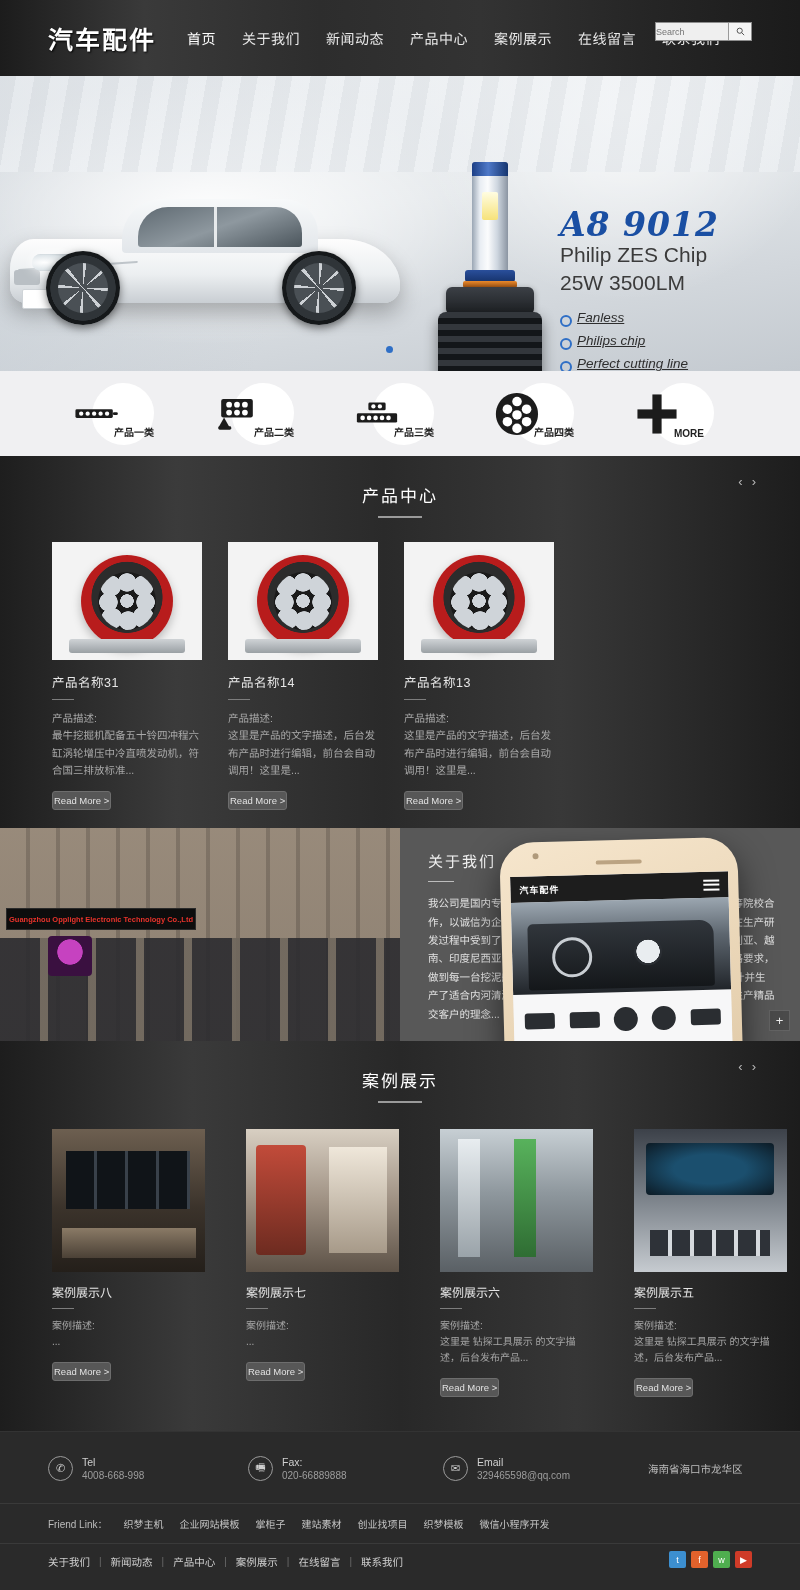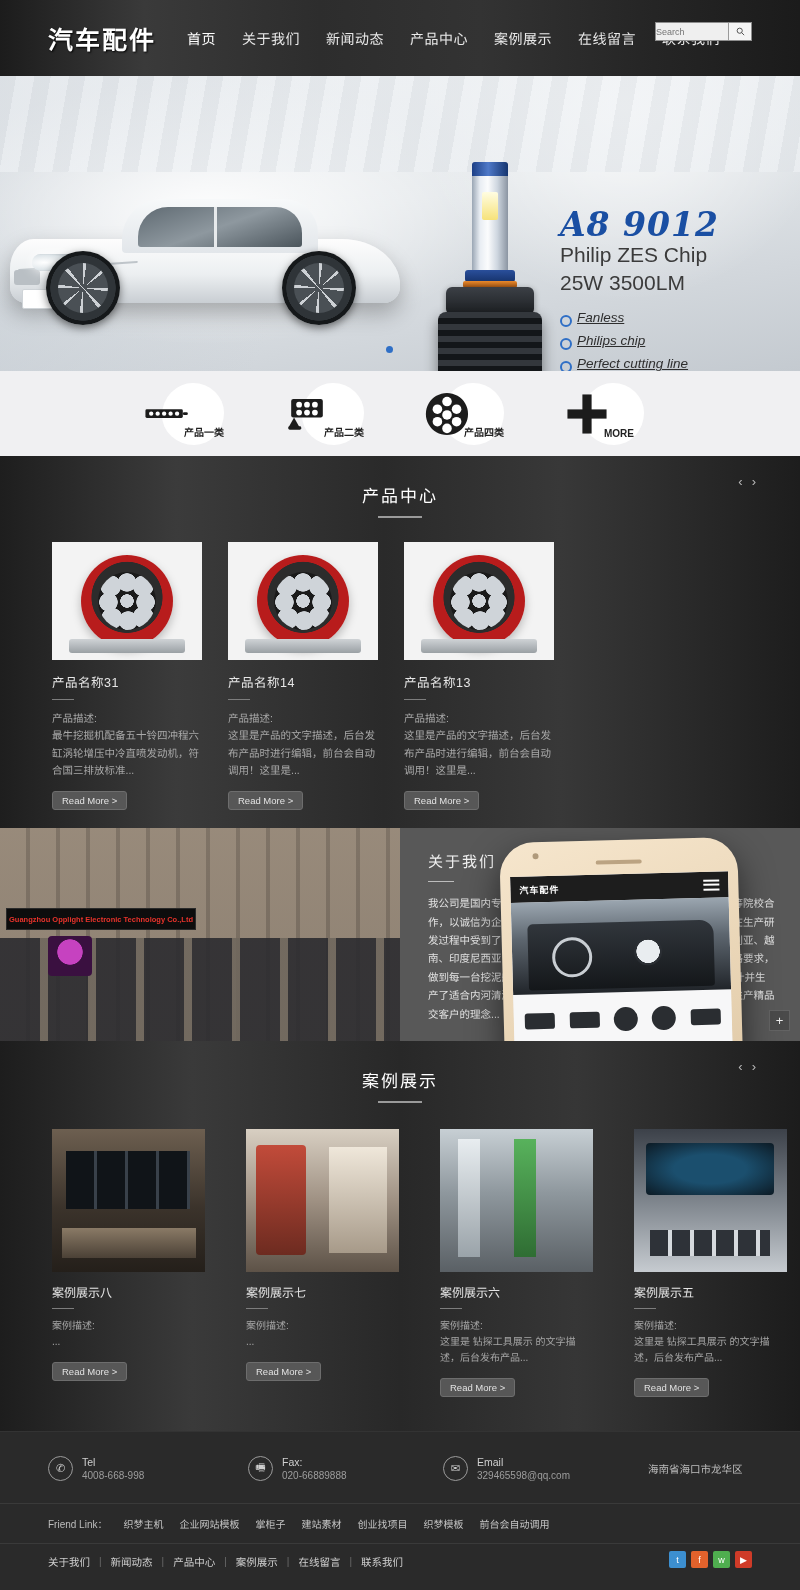--- a/index.html
+++ b/index.html
@@ -221,21 +221,21 @@
   .lamp .bracket{
     position:absolute; left:-12px; bottom:-6px; width:116px; height:14px;
     background:linear-gradient(180deg,#cfd3d6,#9aa0a4); border-radius:3px;
   }
   .card h3{
     font-size:12.5px; color:#e6e6e6; font-weight:400; margin-top:12px; letter-spacing:.5px;
   }
   .card .rule{ width:22px; height:1px; background:#7d7d7d; margin:8px 0 10px; }
   .card p{ font-size:10.5px; line-height:1.65; color:#a9a9a9; }
   .btn-more{
-    display:inline-block; margin-top:12px; padding:3px 9px; font-size:9.5px;
+    display:inline-block; margin-top:12px; padding:3px 1px; font-size:9.5px;
     color:#e2e2e2; background:#575757; border:1px solid #6d6d6d; border-radius:3px;
     text-decoration:none; cursor:pointer;
   }
 
   
   .about{ width:800px; height:213px; position:relative; display:flex; overflow:hidden; }
   .about .photo{
     width:400px; height:213px; position:relative;
     background:linear-gradient(180deg,#8e8173 0%,#6f655a 40%,#4a443d 100%);
     overflow:hidden;
@@ -487,20 +487,35 @@
       <circle cx="43" cy="12" r="4" fill="#fff"></circle>
         <circle cx="21" cy="23" r="4" fill="#fff"></circle>
       <circle cx="32" cy="23" r="4" fill="#fff"></circle>
         <circle cx="43" cy="23" r="4" fill="#fff"></circle>
       <path d="M14 30 L6 44 L22 44 Z" fill="currentColor"></path>
       <rect x="6" y="42" width="18" height="5" rx="2" fill="currentColor"></rect>
     </svg>
     <span class="lbl">产品二类</span>
   </div>
 
+  <div class="cat">
+    <div class="blob"></div>
+    <svg class="glyph" viewBox="0 0 64 34">
+      <rect x="20" y="2" width="24" height="11" rx="2" fill="currentColor"></rect>
+      <circle cx="27" cy="7.5" r="3" fill="#fff"></circle>
+        <circle cx="36" cy="7.5" r="3" fill="#fff"></circle>
+      <rect x="4" y="17" width="56" height="13" rx="2" fill="currentColor"></rect>
+      <circle cx="12" cy="23.5" r="3.2" fill="#fff"></circle>
+        <circle cx="21" cy="23.5" r="3.2" fill="#fff"></circle>
+      <circle cx="30" cy="23.5" r="3.2" fill="#fff"></circle>
+        <circle cx="39" cy="23.5" r="3.2" fill="#fff"></circle>
+      <circle cx="48" cy="23.5" r="3.2" fill="#fff"></circle>
+    </svg>
+    <span class="lbl">产品三类</span>
+  </div>
 
   <div class="cat">
     <div class="blob"></div>
     <svg class="glyph" viewBox="0 0 48 48">
       <path d="M24 2 a22 22 0 1 1 -0.1 0 Z" fill="currentColor"></path>
       <circle cx="24" cy="11" r="5" fill="#fff"></circle>
         <circle cx="14" cy="19" r="5" fill="#fff"></circle>
       <circle cx="34" cy="19" r="5" fill="#fff"></circle>
         <circle cx="24" cy="25" r="5" fill="#fff"></circle>
       <circle cx="14" cy="32" r="5" fill="#fff"></circle>
@@ -687,21 +702,21 @@
 </div>
 
 <div class="friend">
   <span class="ftitle">Friend Link：</span>
   <a>织梦主机</a>
   <a>企业网站模板</a>
   <a>掌柜子</a>
   <a>建站素材</a>
   <a>创业找项目</a>
   <a>织梦模板</a>
-  <a>前台会自动调用</a>
+  <a>微信小程序开发</a>
 </div>
 
 <div class="botnav">
   <a>关于我们</a>
   <span class="sep">|</span>
   <a>新闻动态</a>
   <span class="sep">|</span>
   <a>产品中心</a>
   <span class="sep">|</span>
   <a>案例展示</a>

